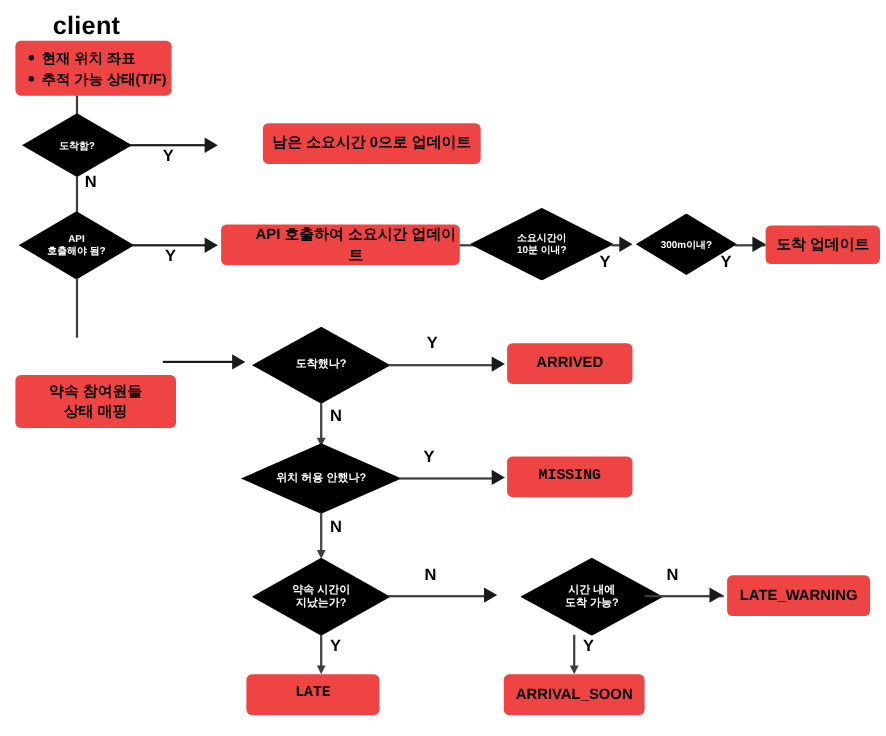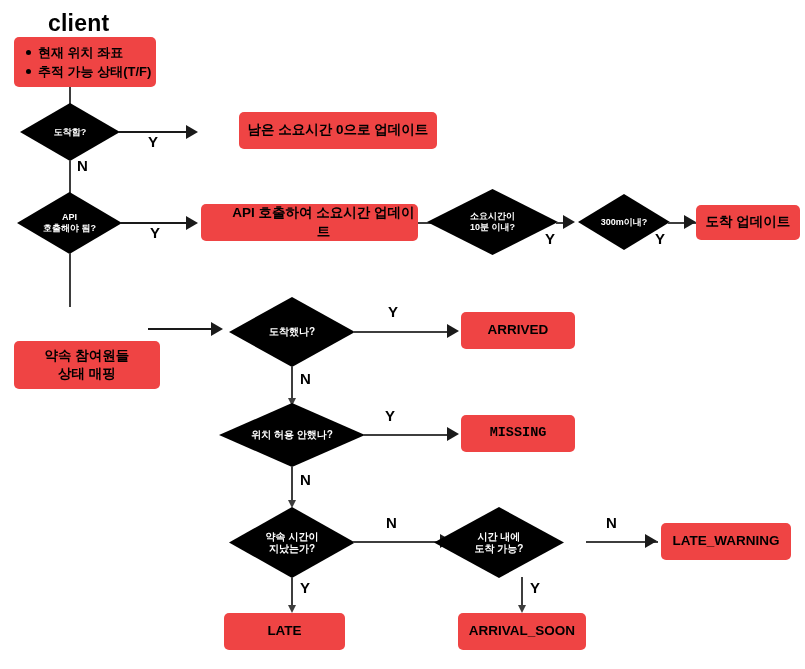--- a/index.html
+++ b/index.html
@@ -245,33 +245,33 @@
   </div>
 
   <div class="ln h" style="left:353px; top:541px; width:92px;"></div>
   <div class="arrow right" style="left:440px; top:534px;"></div>
   <div class="elabel" style="left:386px; top:514px;">N</div>
 
   <div class="ln v" style="left:291.4px; top:577px; height:32px;"></div>
   <div class="arrow down slim" style="left:287.5px; top:605px;"></div>
   <div class="elabel" style="left:300px; top:579px;">Y</div>
 
-  <div class="diamond d-md" style="left:434px; top:507px; width:130px; height:71px;">
+  <div class="diamond d-md" style="left:473px; top:507px; width:130px; height:71px;">
     <div class="shape"></div>
     <div class="dlabel">시간 내에
 도착 가능?</div>
   </div>
 
   <div class="ln h" style="left:586px; top:541px; width:72px;"></div>
   <div class="arrow right" style="left:645px; top:534px;"></div>
   <div class="elabel" style="left:606px; top:514px;">N</div>
 
   <div class="box" style="left:661px; top:523px; width:130px; height:37px;">LATE_WARNING</div>
 
   <div class="ln v" style="left:521.4px; top:577px; height:32px;"></div>
   <div class="arrow down slim" style="left:517.5px; top:605px;"></div>
   <div class="elabel" style="left:530px; top:579px;">Y</div>
 
-  <div class="box" style="left:224px; top:613px; width:121px; height:37px;">LATE</div>
+  <div class="box" style="left:224px; top:613px; width:121px; height:37px;font-family:Liberation Mono, monospace;">LATE</div>
 
   <div class="box" style="left:458px; top:613px; width:128px; height:37px;">ARRIVAL_SOON</div>
 
 </div>
 
 </body></html>

